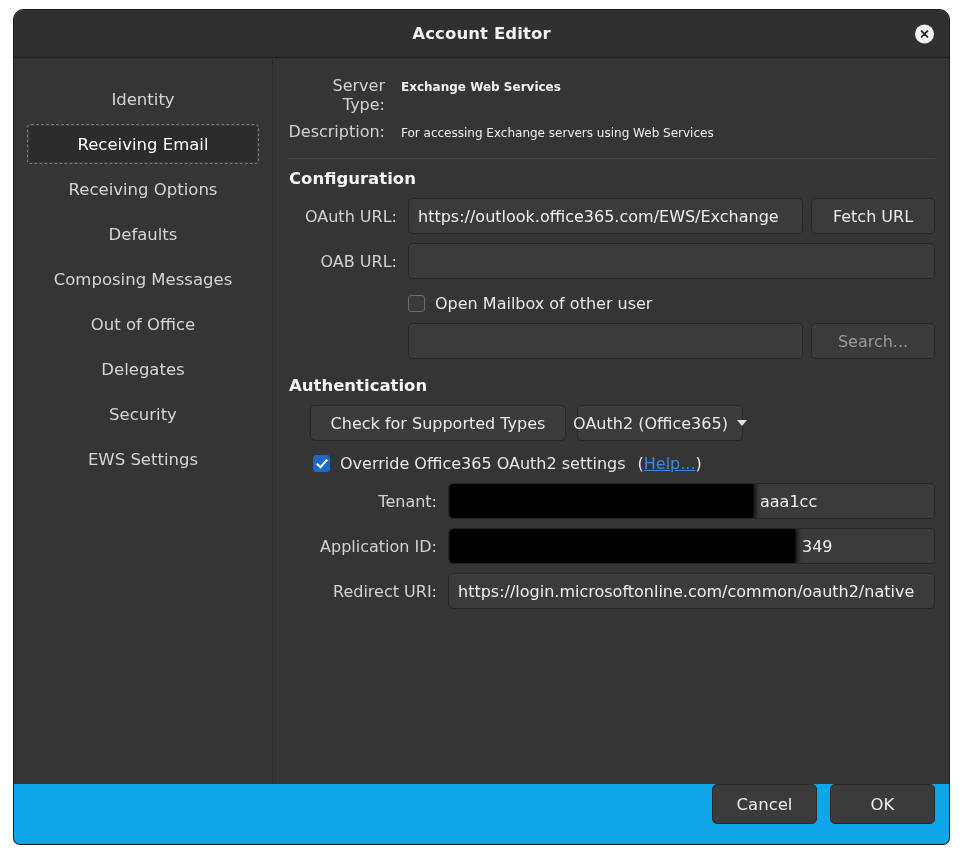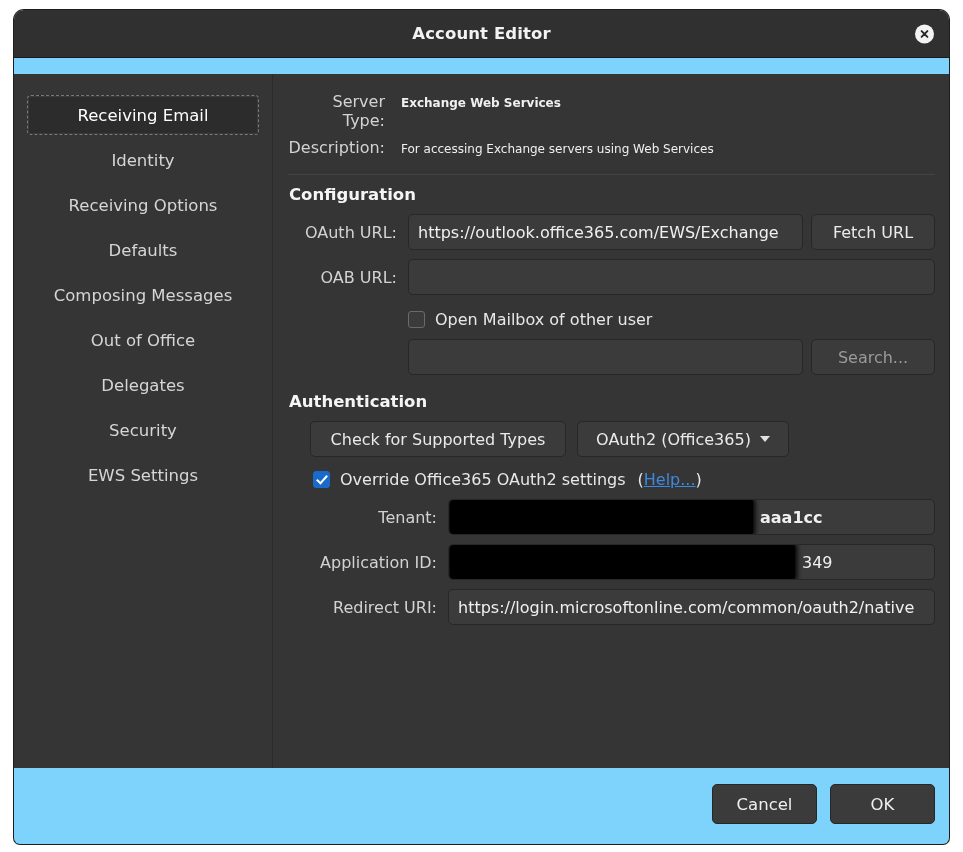--- a/index.html
+++ b/index.html
@@ -11,27 +11,26 @@
     overflow: hidden;
     font-family: "DejaVu Sans", "Liberation Sans", sans-serif;
   }
 
   #window {
     position: absolute;
     left: 14px;
     top: 10px;
     width: 935px;
     height: 834px;
-    background: #7dd3fc;
+    background: #0ea5e9;
     border-radius: 10px 10px 6px 6px;
     box-shadow: 0 0 0 1px #1d1d1d;
     overflow: hidden;
     display: flex;
     flex-direction: column;
-    gap: 16px;
   }
 
   
   #titlebar {
     position: relative;
     height: 47px;
     flex: 0 0 47px;
     background: #303030;
     border-bottom: 1px solid #1b1b1b;
     border-radius: 9px 9px 0 0;
@@ -291,25 +290,25 @@
     <div id="close-btn">
       <svg width="13" height="13" viewBox="0 0 13 13" aria-hidden="true">
         <path d="M3.6 3.6 L9.4 9.4 M9.4 3.6 L3.6 9.4" stroke="#2a2a2a" stroke-width="1.9" stroke-linecap="round"></path>
       </svg>
     </div>
   </div>
 
   <div id="body">
 
     <div id="sidebar">
+      <div class="side-item">
+        <span>Identity</span>
+      </div>
       <div class="side-item selected">
         <span>Receiving Email</span>
-      </div>
-      <div class="side-item">
-        <span>Identity</span>
       </div>
       <div class="side-item">
         <span>Receiving Options</span>
       </div>
       <div class="side-item">
         <span>Defaults</span>
       </div>
       <div class="side-item">
         <span>Composing Messages</span>
       </div>
@@ -364,39 +363,39 @@
         <div class="field-label lbl-120"></div>
         <div class="textfield" style="flex:1 1 auto;"></div>
         <button class="btn dim" style="margin-left:8px;width:124px;">Search...</button>
       </div>
 
       <div class="section-title" style="margin-top:8px;">Authentication</div>
 
       <div class="field-row">
         <div style="width:22px;flex:0 0 auto;"></div>
         <button class="btn" style="width:256px;">Check for Supported Types</button>
-        <div class="btn" style="margin-left:11px;width:212px;">
+        <div class="btn" style="margin-left:11px;width:166px;">
           <span>OAuth2 (Office365)</span>
           <span class="caret"></span>
         </div>
       </div>
 
       <div class="checkrow" style="margin-left:25px;margin-top:4px;">
         <div class="cbox checked"></div>
         <div class="check-label">Override Office365 OAuth2 settings</div>
         <span class="paren" style="margin-left:12px;">(</span>
         <span class="link">Help...</span>
         <span class="paren">)</span>
       </div>
 
       <div class="field-row">
         <div class="field-label lbl-160">Tenant:</div>
         <div class="textfield" style="flex:1 1 auto;">
           <span class="redact" style="width:303px;"></span>
-          <span style="margin-left:302px;position:relative;font-weight:bold;">aaa1cc</span>
+          <span style="margin-left:302px;position:relative;">aaa1cc</span>
         </div>
       </div>
 
       <div class="field-row">
         <div class="field-label lbl-160">Application ID:</div>
         <div class="textfield" style="flex:1 1 auto;">
           <span class="redact" style="width:345px;"></span>
           <span style="margin-left:344px;position:relative;">349</span>
         </div>
       </div>

